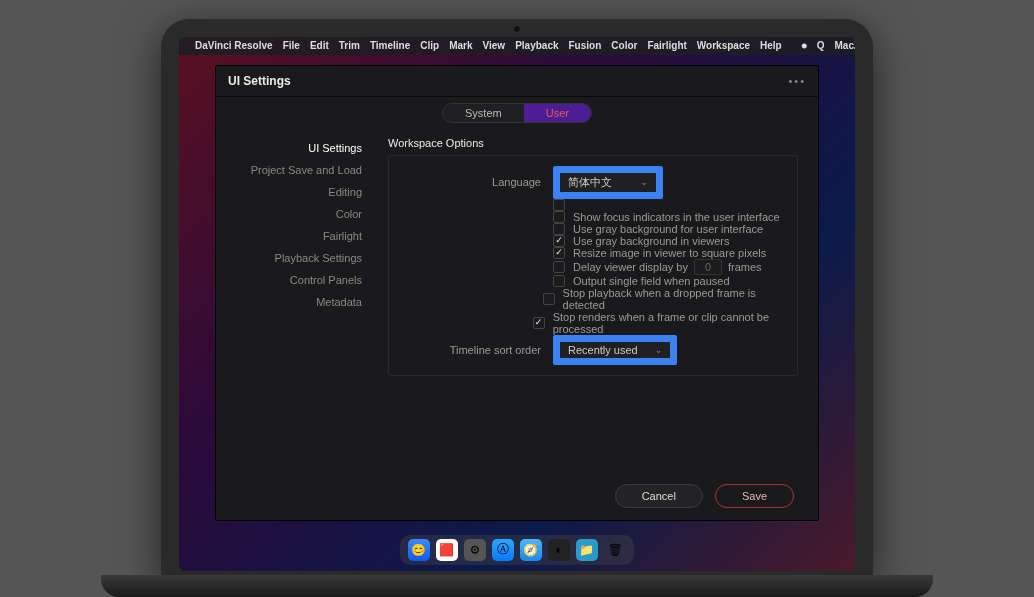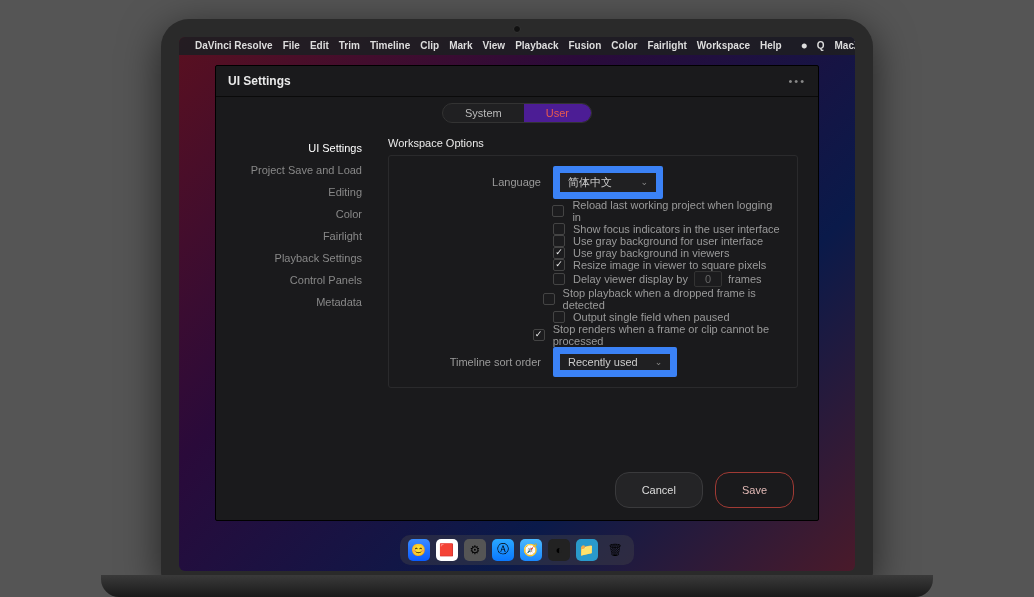--- a/index.html
+++ b/index.html
@@ -29,21 +29,21 @@
 .section-title { color: #eaeaea; font-size: 11px; margin-bottom: 6px; }
 .panel { border: 1px solid #2a2a2c; border-radius: 3px; padding: 10px 14px; }
 .row { display: flex; align-items: center; margin: 0 0; font-size: 11px; color: #9a9a9a; }
 .row .lbl { width: 150px; text-align: right; padding-right: 12px; }
 .select { background: #202022; border: 7px solid #3b82f6; border-radius: 2px; padding: 2px 8px; min-width: 110px; display: flex; align-items: center; gap: 17px; color: #ccc; cursor: pointer; }
 .select .chev { margin-left: auto; font-size: 9px; color: #888; }
 .cb { width: 12px; height: 12px; border: 1px solid #444; border-radius: 2px; background: #1c1c1e; display: inline-flex; align-items: center; justify-content: center; margin-right: 8px; cursor: pointer; flex-shrink: 0; }
 .cb.checked::after { content: "✓"; color: #eee; font-size: 9px; line-height: 1; }
 .numbox { width: 28px; background: #1c1c1e; border: 1px solid #333; border-radius: 2px; color: #666; text-align: center; margin: 0 6px; padding: 1px 0; }
 .footer { margin-top: auto; display: flex; justify-content: flex-end; gap: 12px; padding: 10px 4px 4px 0; }
-.btn { padding: 11px 26px; border-radius: 14px; font-size: 11px; cursor: pointer; }
+.btn { padding: 5px 26px; border-radius: 14px; font-size: 11px; cursor: pointer; }
 .btn.cancel { background: #242426; border: 1px solid #3a3a3c; color: #ddd; }
 .btn.save { background: #1a1a1c; border: 1px solid #a03a34; color: #e0b8b4; }
 .dock { position: absolute; bottom: 6px; left: 50%; transform: translateX(-50%); background: rgba(60,60,70,0.5); border-radius: 10px; padding: 4px 8px; display: flex; gap: 6px; }
 .dock .di { width: 22px; height: 22px; border-radius: 5px; display: flex; align-items: center; justify-content: center; font-size: 12px; cursor: pointer; }
 </style>
 </head>
 <body>
 
 <div class="laptop">
   <div class="notch-cam"></div>
@@ -100,21 +100,20 @@
             <div class="row">
               <div class="lbl">Language</div>
               <div class="select">
                 <span>简体中文</span>
                 <span class="chev">⌄</span>
               </div>
             </div>
             <div class="row">
                 <div class="lbl"></div>
                 <span class="cb"></span>
-                <span>Reload last working project when logging in</span>
               </div>
             <div class="row">
                 <div class="lbl"></div>
                 <span class="cb"></span>
                 <span>Show focus indicators in the user interface</span>
               </div>
             <div class="row">
                 <div class="lbl"></div>
                 <span class="cb"></span>
                 <span>Use gray background for user interface</span>
@@ -132,26 +131,26 @@
             <div class="row">
                 <div class="lbl"></div>
                 <span class="cb"></span>
                 <span>Delay viewer display by</span>
                 <span class="numbox">0</span>
                 <span>frames</span>
               </div>
             <div class="row">
                 <div class="lbl"></div>
                 <span class="cb"></span>
-                <span>Stop playback when a dropped frame is detected</span>
+                <span>Output single field when paused</span>
               </div>
             <div class="row">
                 <div class="lbl"></div>
                 <span class="cb"></span>
-                <span>Output single field when paused</span>
+                <span>Stop playback when a dropped frame is detected</span>
               </div>
             <div class="row">
                 <div class="lbl"></div>
                 <span class="cb checked"></span>
                 <span>Stop renders when a frame or clip cannot be processed</span>
               </div>
             <div class="row">
               <div class="lbl">Timeline sort order</div>
               <div class="select">
                 <span>Recently used</span>

